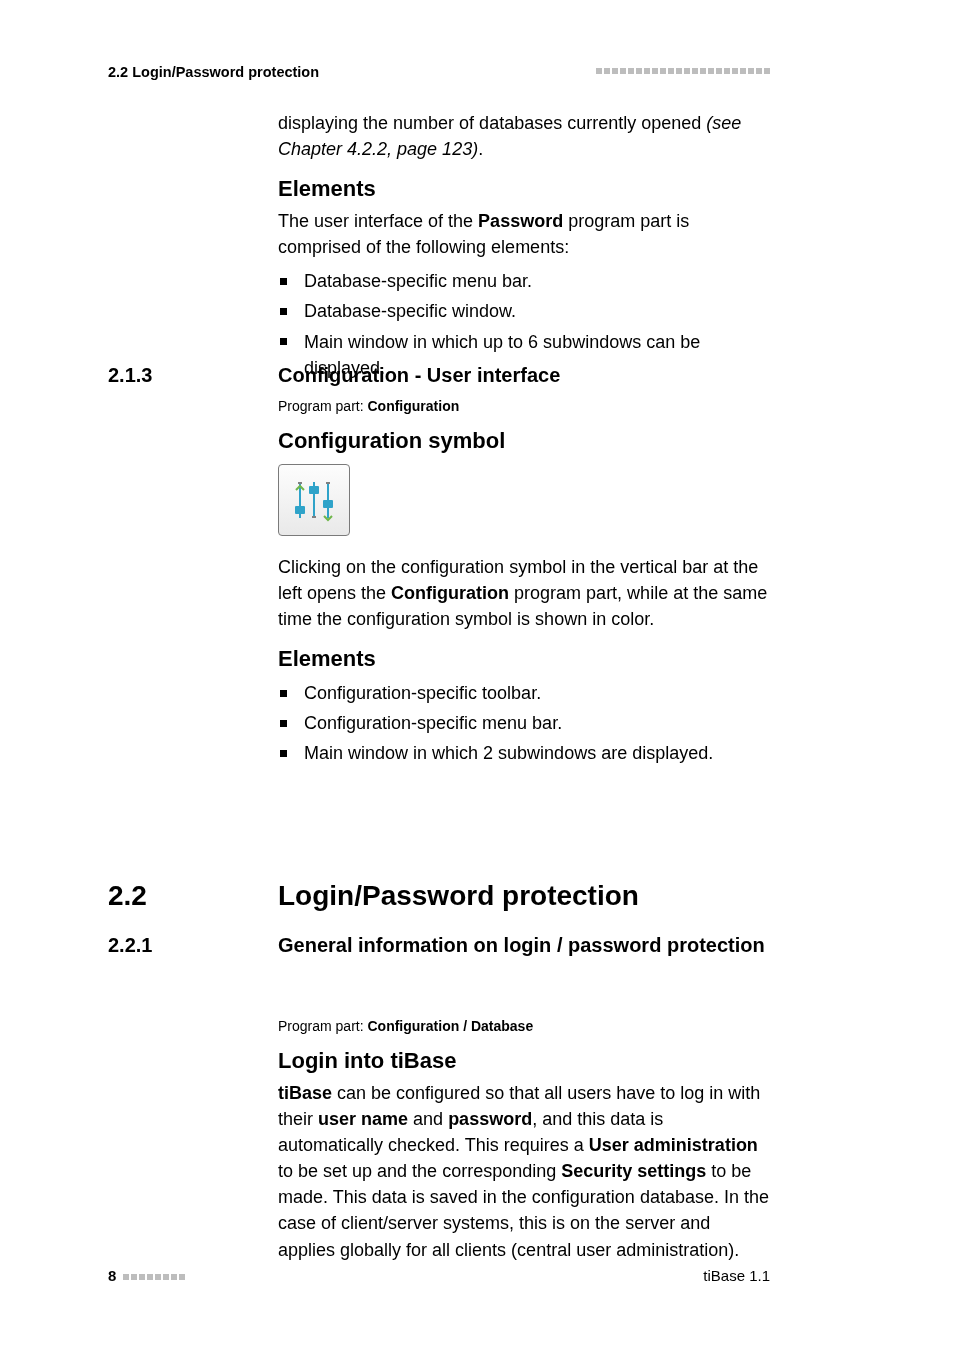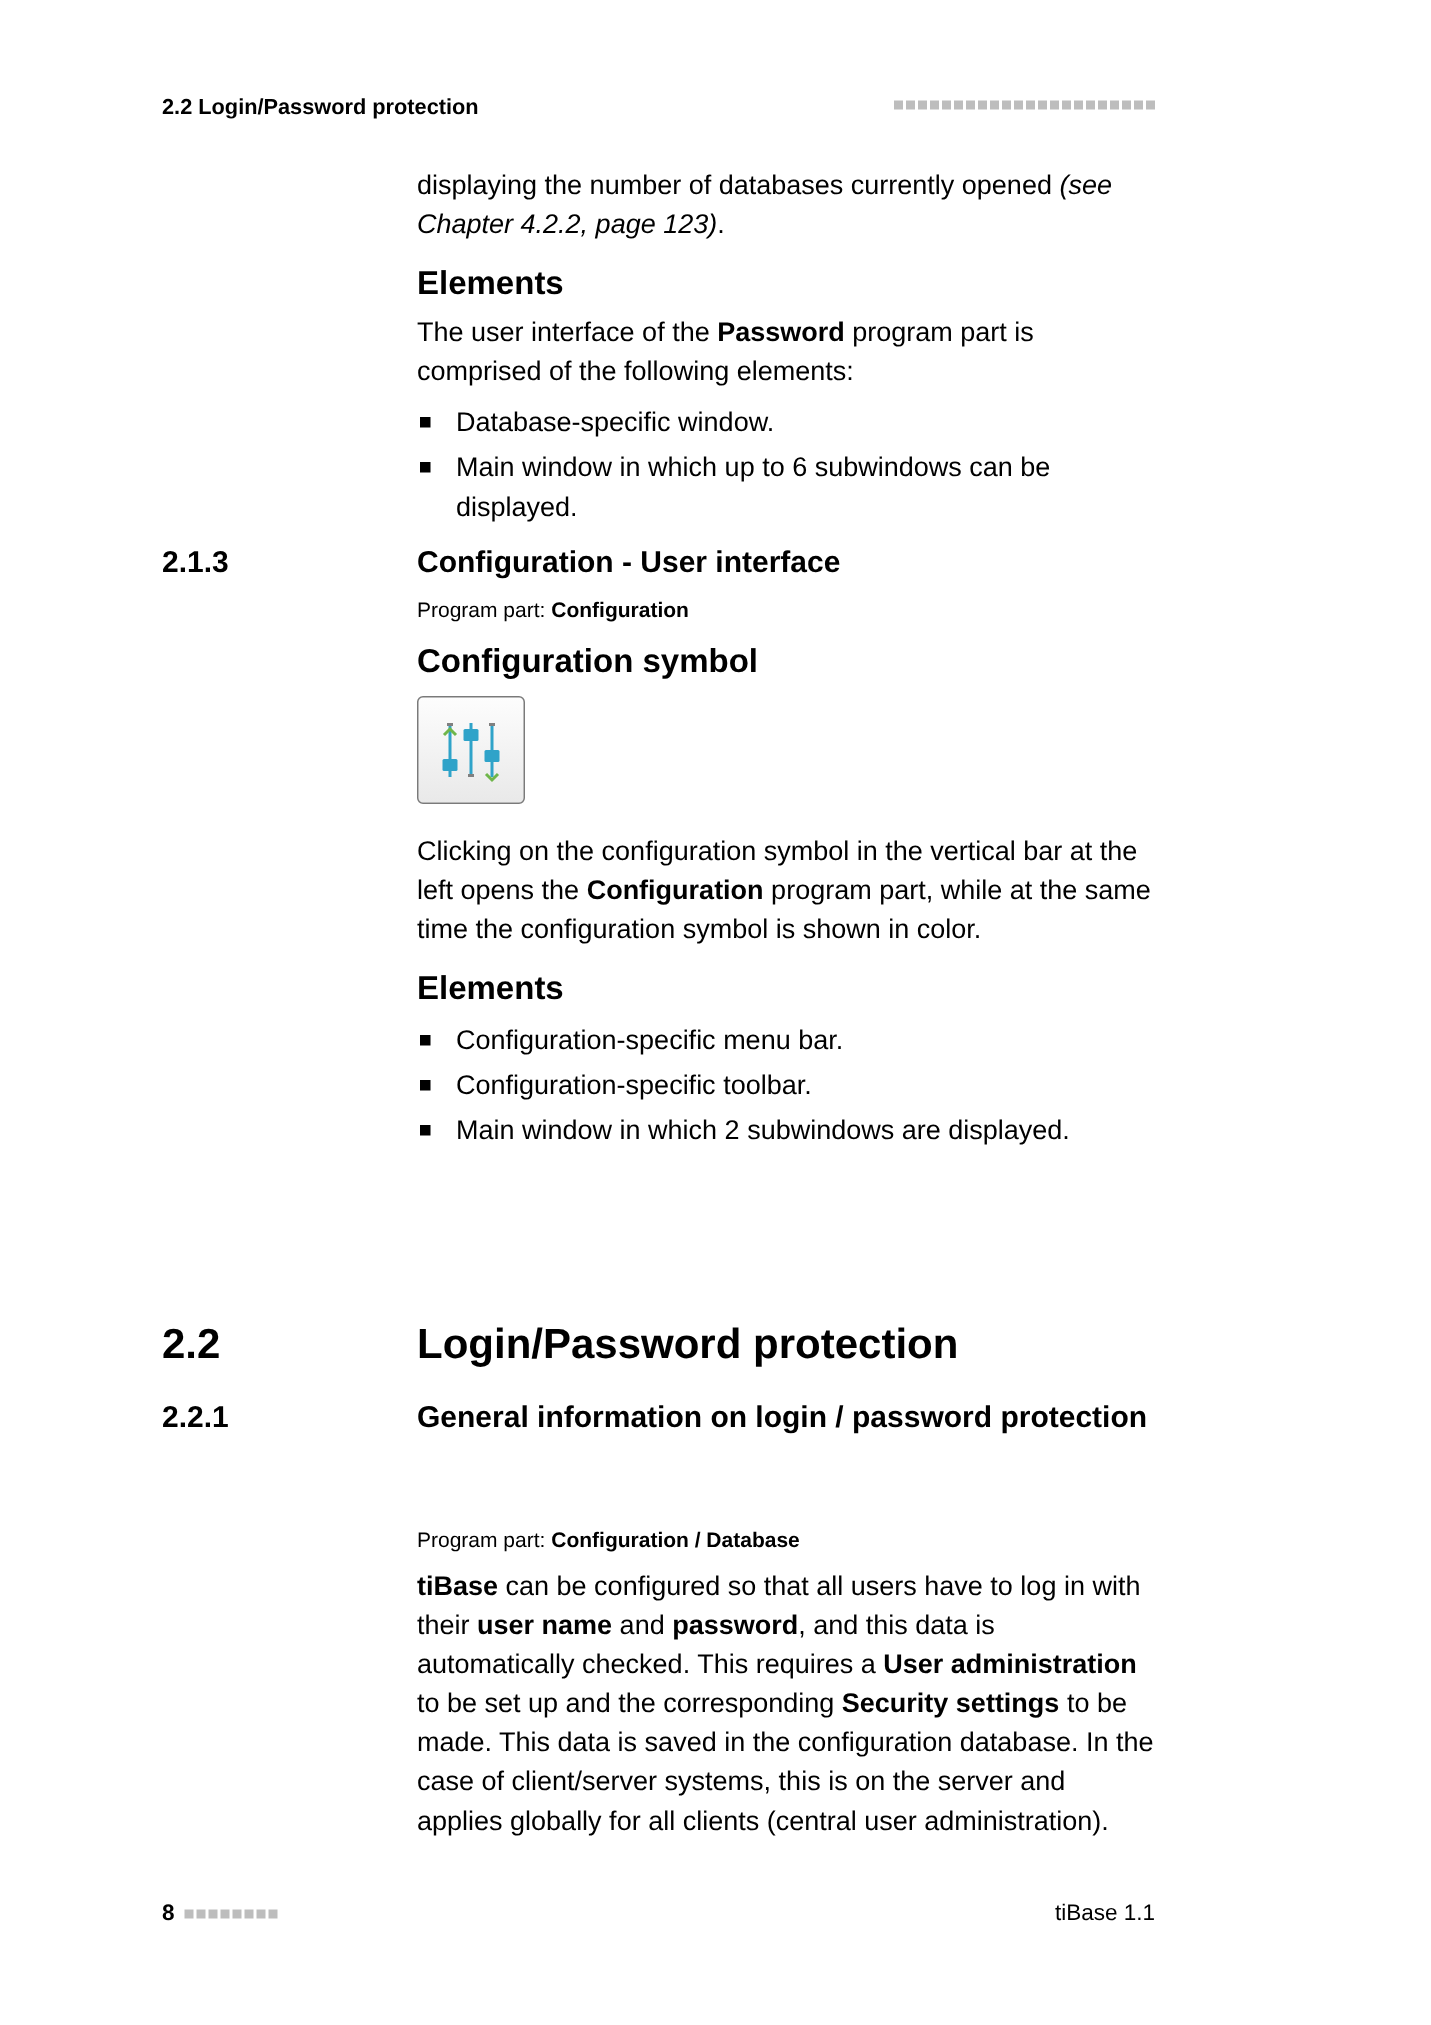--- a/index.html
+++ b/index.html
@@ -156,20 +156,21 @@
   <div class="body-col">
     <p class="para">
       <span>displaying the number of databases currently opened </span><span class="ref">(see Chapter 4.2.2, page 123)</span><span>.</span>
     </p>
 
     <div class="h4">Elements</div>
     <p class="para">
       <span>The user interface of the </span><b>Password</b><span> program part is comprised of the following elements:</span>
     </p>
     <ul class="b">
+      <li>Database-specific menu bar.</li>
       <li>Database-specific window.</li>
       <li>Main window in which up to 6 subwindows can be displayed.</li>
     </ul>
   </div>
 
   <div class="sect h3" style="top:364px;">
     <span class="num">2.1.3</span><span class="title">Configuration - User interface</span>
   </div>
 
   <div class="body-col" style="top:392px;">
@@ -202,39 +203,40 @@
         </g>
       </svg>
     </div>
 
     <p class="para">
       <span>Clicking on the configuration symbol in the vertical bar at the left opens the </span><b>Configuration</b><span> program part, while at the same time the configuration symbol is shown in color.</span>
     </p>
 
     <div class="h4">Elements</div>
     <ul class="b">
+      <li>Configuration-specific toolbar.</li>
       <li>Configuration-specific menu bar.</li>
-      <li>Configuration-specific toolbar.</li>
       <li>Main window in which 2 subwindows are displayed.</li>
     </ul>
   </div>
 
   <div class="sect h2" style="top:880px;">
     <span class="num xb">2.2</span><span class="title xb">Login/Password protection</span>
   </div>
 
   <div class="sect h3" style="top:934px;">
     <span class="num">2.2.1</span><span class="title">General information on login / password protection</span>
   </div>
 
   <div class="body-col" style="top:1012px;">
     <p class="small-note">
       <span>Program part: </span><b>Configuration / Database</b>
     </p>
 
+    <div class="h4">Login into tiBase</div>
 
     <p class="para">
       <b>tiBase</b><span> can be configured so that all users have to log in with their </span><b>user name</b><span> and </span><b>password</b><span>, and this data is automatically checked. This requires a </span><b>User administration</b><span> to be set up and the corresponding </span><b>Security settings</b><span> to be made. This data is saved in the configuration database. In the case of client/server systems, this is on the server and applies globally for all clients (central user administration).</span>
     </p>
   </div>
 
   <div class="footer-left">
     <span>8</span>
     <span class="dots">
       <span></span><span></span><span></span><span></span><span></span><span></span><span></span><span></span>

